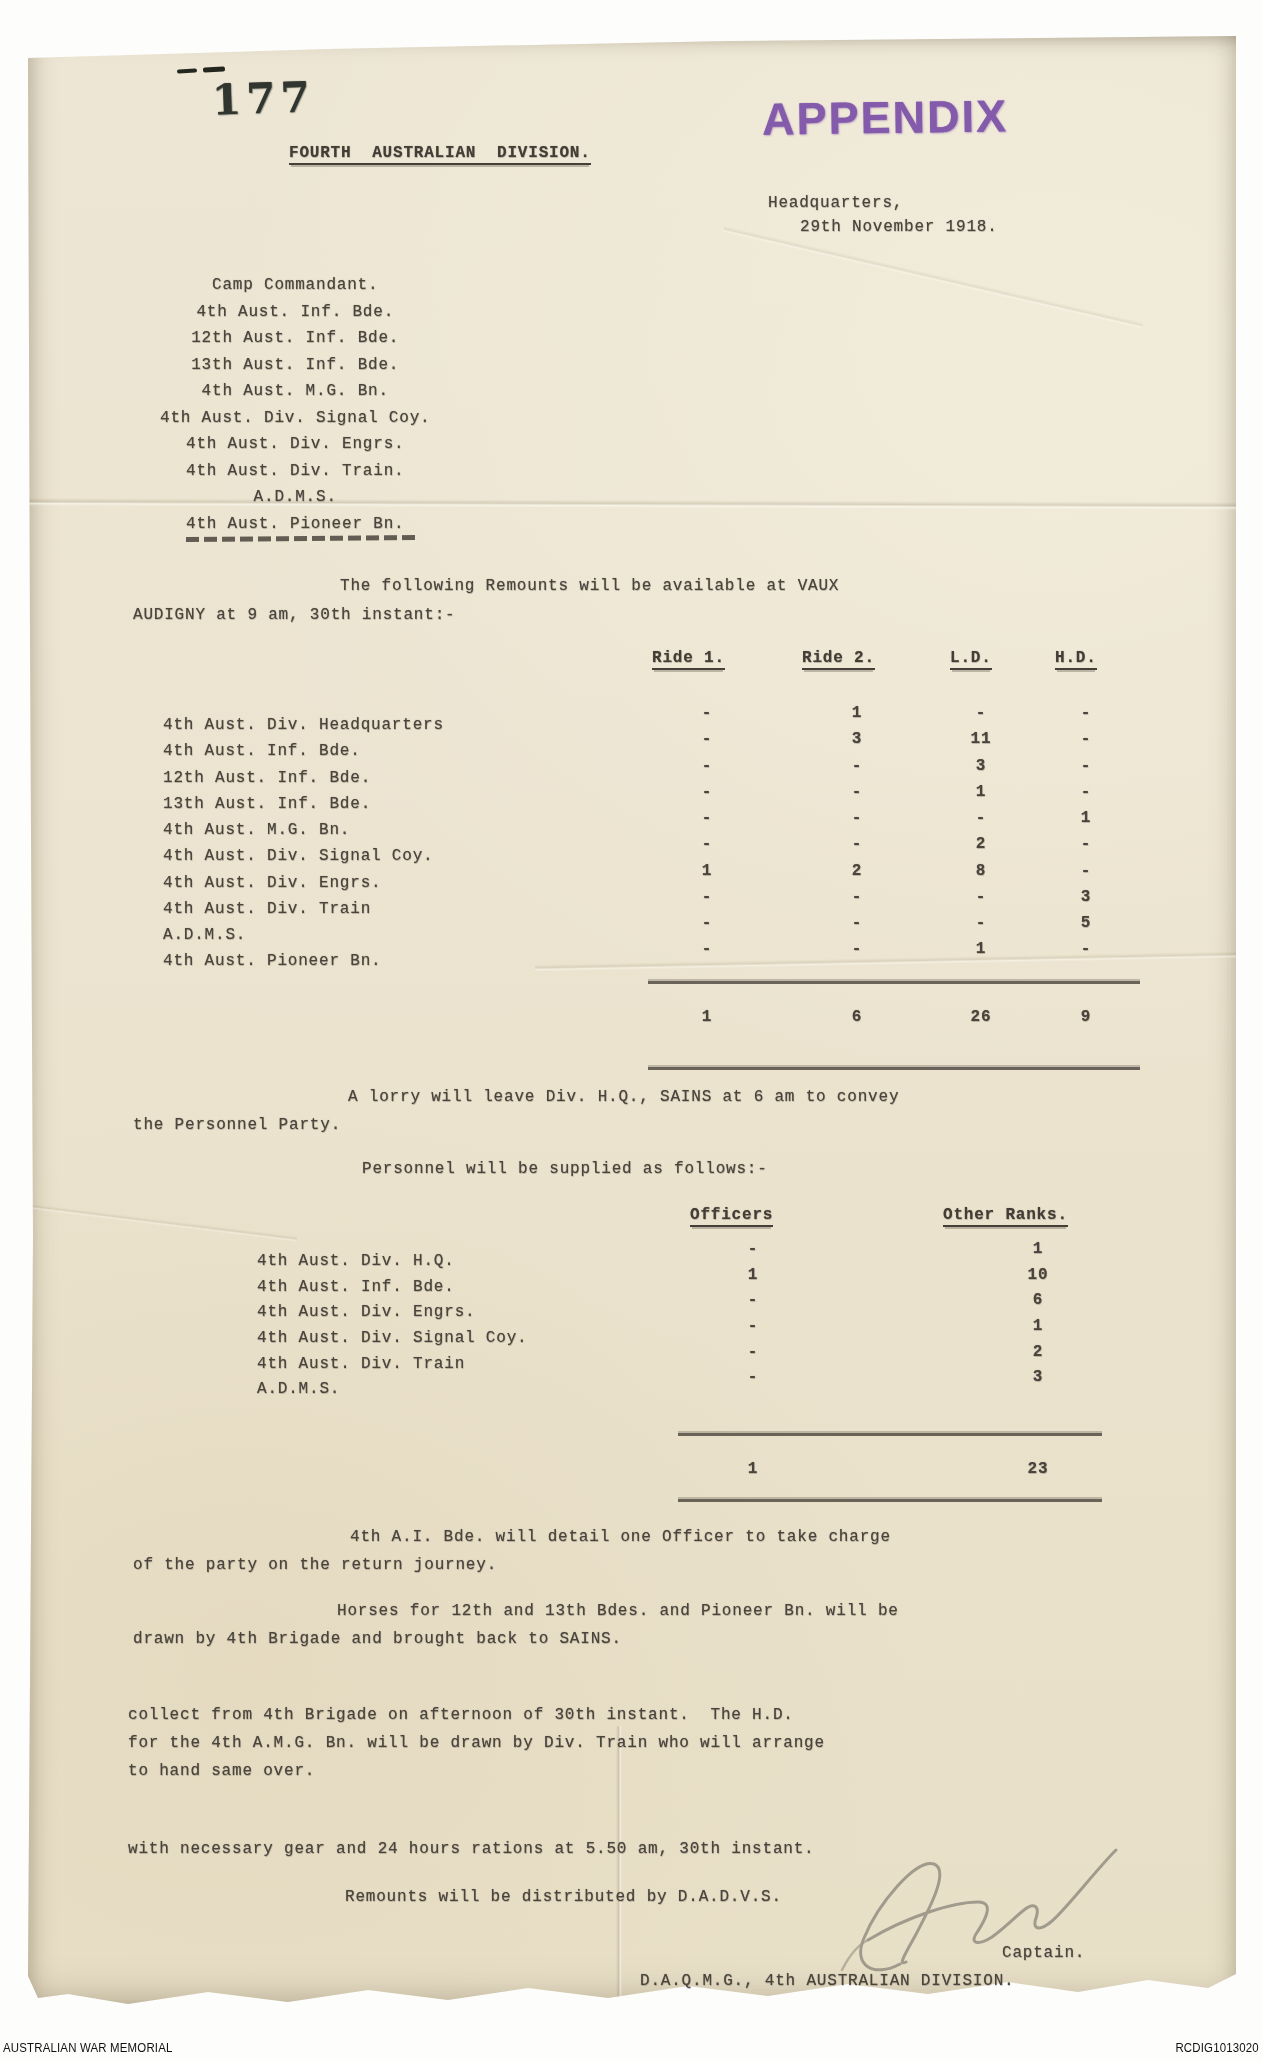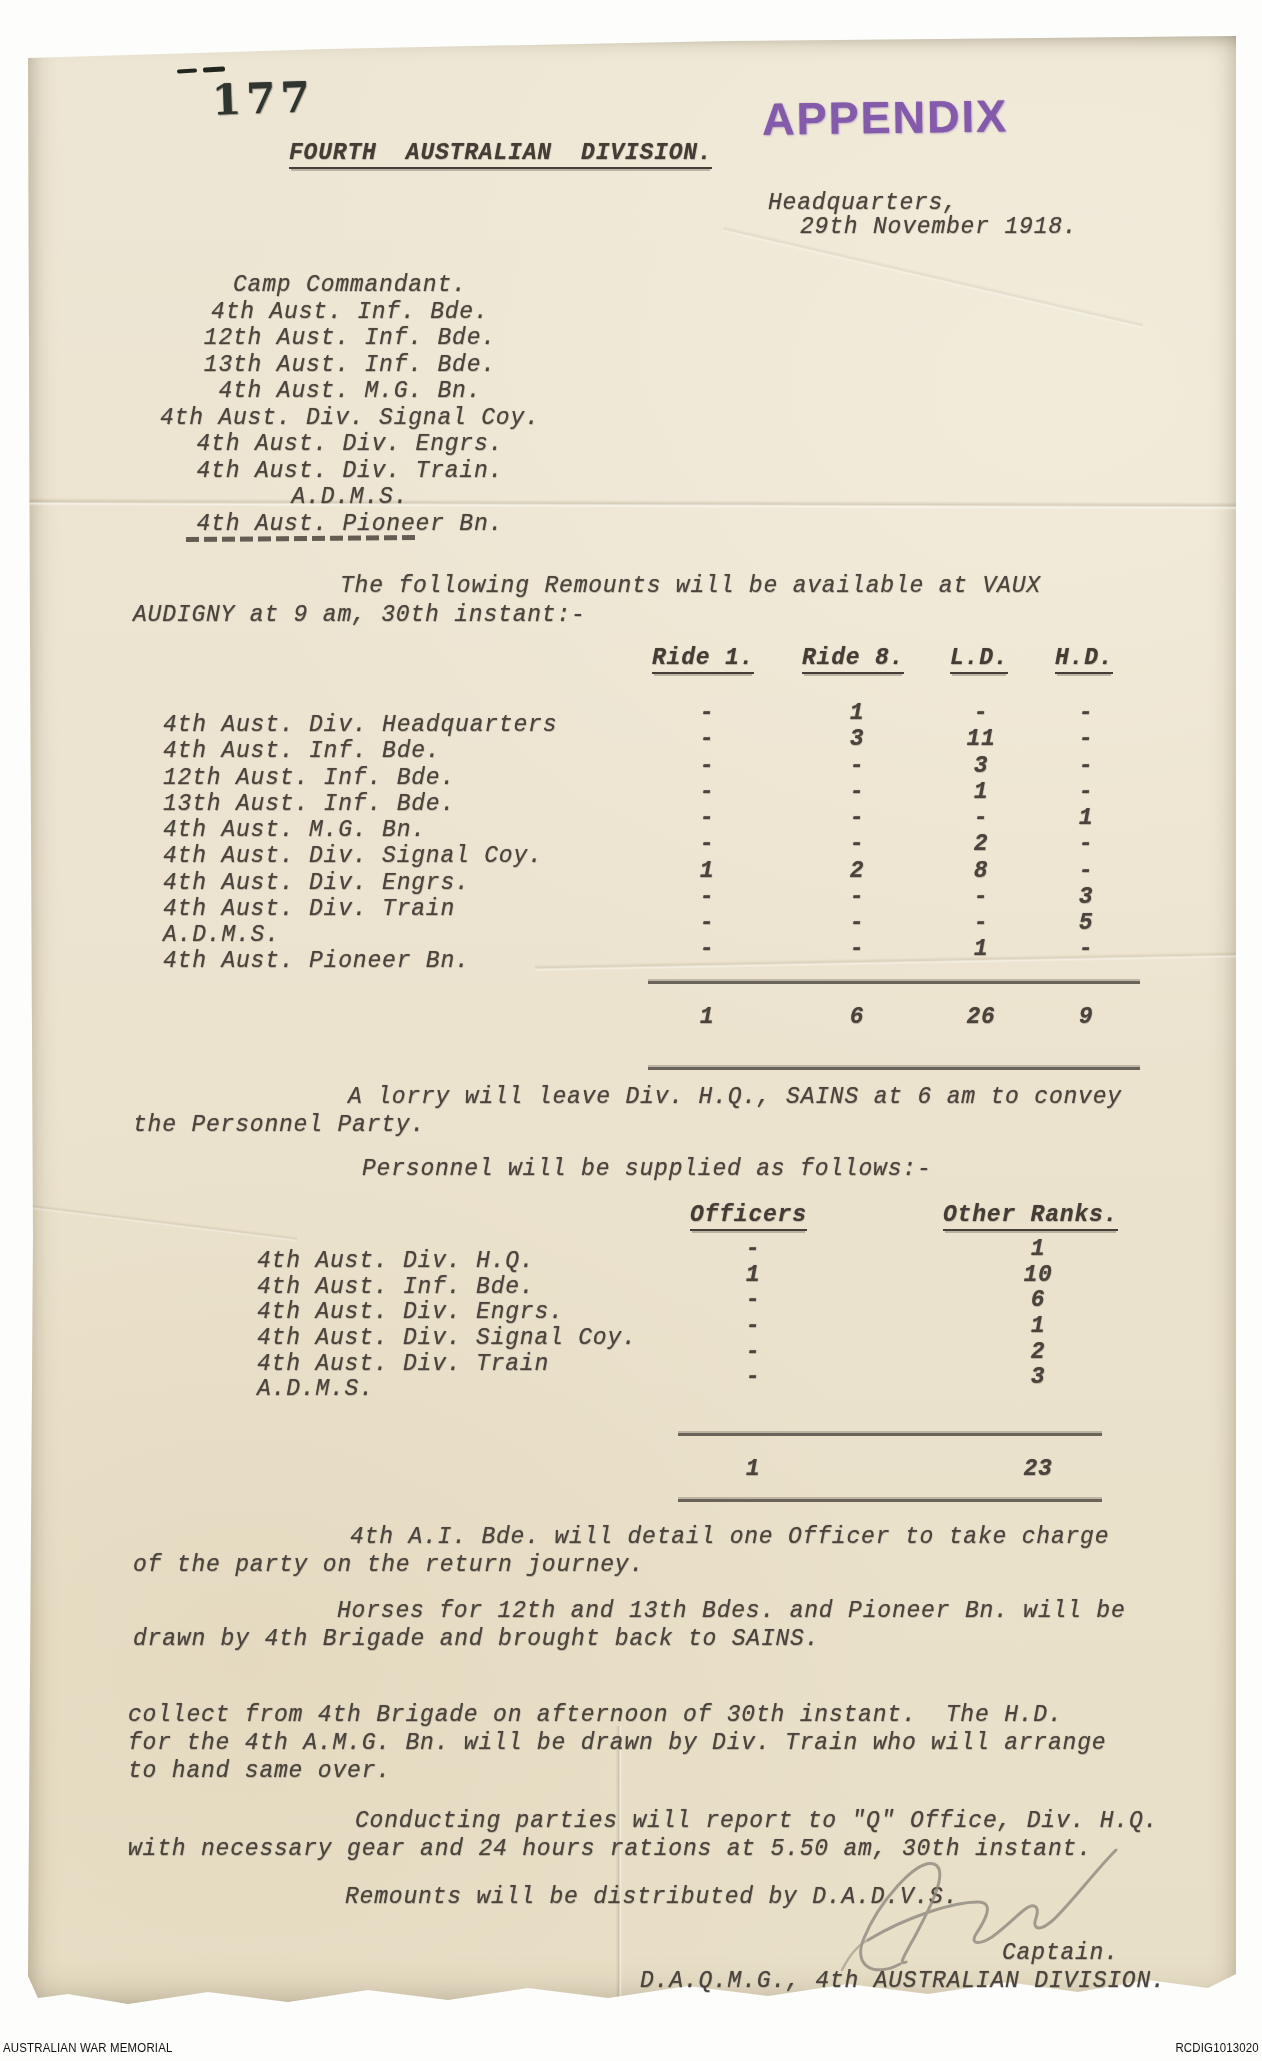--- a/index.html
+++ b/index.html
@@ -27,22 +27,22 @@
     background:linear-gradient(180deg,transparent,rgba(130,115,85,.16) 45%,rgba(255,255,250,.4) 70%,transparent);}
   .crease-3{left:588px;top:1690px;width:6px;height:282px;
     background:linear-gradient(90deg,transparent,rgba(130,115,85,.25) 45%,rgba(255,255,250,.45) 70%,transparent);}
   .crease-4{top:238px;left:690px;width:430px;height:7px;transform:rotate(13deg);
     background:linear-gradient(180deg,transparent,rgba(130,115,85,.12) 45%,rgba(255,255,250,.3) 70%,transparent);}
   .crease-5{top:1182px;left:-30px;width:300px;height:6px;transform:rotate(7deg);
     background:linear-gradient(180deg,transparent,rgba(130,115,85,.14) 45%,rgba(255,255,250,.3) 70%,transparent);}
   
   .content{position:absolute;inset:0;}
   .abs{position:absolute;}
-  .typed{font-size:23px;line-height:26px;letter-spacing:.8px;color:#4a443c;white-space:pre;
-    text-shadow:0 0 1px rgba(74,68,60,.55), .5px .5px 0 rgba(74,68,60,.25);font-style:italic;}
+  .typed{font-size:16px;line-height:26px;letter-spacing:.8px;color:#4a443c;white-space:pre;
+    text-shadow:0 0 1px rgba(74,68,60,.55), .5px .5px 0 rgba(74,68,60,.25);}
   .strong{font-weight:bold;color:#433d35;}
   .und{border-bottom:2px solid #453f37;padding-bottom:1px;
     box-shadow:0 4px 0 -2px rgba(69,63,55,.30);}
   
   .stamp-number{font-family:"DejaVu Serif",serif;font-weight:700;font-size:42px;
     letter-spacing:5px;color:#31352f;transform:rotate(-2deg);
     text-shadow:0 0 1px rgba(40,45,40,.8),1px 1px 1px rgba(40,45,40,.35);}
   .appendix-stamp{font-family:"Liberation Sans",sans-serif;font-weight:700;font-size:45px;
     letter-spacing:2px;color:#7C50A8;opacity:.93;transform:rotate(-.8deg);
     text-shadow:1px 1px 2px rgba(124,80,168,.45),0 0 1px rgba(124,80,168,.8);}
@@ -113,21 +113,21 @@
       <div class="typed" style="height:26.5px;">A.D.M.S.</div>
       <div class="typed" style="height:26.5px;">4th Aust. Pioneer Bn.</div>
     </div>
 
     <div class="dashed-sep" style="left:186px;top:536px;width:230px;"></div>
 
     <div class="abs typed" style="left:340px;top:573px;">The following Remounts will be available at VAUX</div>
     <div class="abs typed" style="left:133px;top:602px;">AUDIGNY at 9 am, 30th instant:-</div>
 
     <div class="abs typed strong" style="left:652px;top:645px;"><span class="und">Ride 1.</span></div>
-    <div class="abs typed strong" style="left:802px;top:645px;"><span class="und">Ride 8.</span></div>
+    <div class="abs typed strong" style="left:802px;top:645px;"><span class="und">Ride 2.</span></div>
     <div class="abs typed strong" style="left:950px;top:645px;"><span class="und">L.D.</span></div>
     <div class="abs typed strong" style="left:1055px;top:645px;text-align:center;"><span class="und">H.D.</span></div>
 
     <div class="t1row typed" style="top:712px">
       <span class="lbl">4th Aust. Div. Headquarters</span>
       <span class="val v1">-</span>
       <span class="val v2">1</span>
       <span class="val v3">-</span>
       <span class="val v4">-</span>
     </div>
@@ -253,21 +253,20 @@
     <div class="abs typed" style="left:350px;top:1524px;">4th A.I. Bde. will detail one Officer to take charge</div>
     <div class="abs typed" style="left:133px;top:1552px;">of the party on the return journey.</div>
 
     <div class="abs typed" style="left:337px;top:1598px;">Horses for 12th and 13th Bdes. and Pioneer Bn. will be</div>
     <div class="abs typed" style="left:133px;top:1626px;">drawn by 4th Brigade and brought back to SAINS.</div>
 
     <div class="abs typed" style="left:128px;top:1702px;">collect from 4th Brigade on afternoon of 30th instant.  The H.D.</div>
     <div class="abs typed" style="left:128px;top:1730px;">for the 4th A.M.G. Bn. will be drawn by Div. Train who will arrange</div>
     <div class="abs typed" style="left:128px;top:1758px;">to hand same over.</div>
 
-    <div class="abs typed" style="left:355px;top:1808px;">Conducting parties will report to "Q" Office, Div. H.Q.</div>
     <div class="abs typed" style="left:128px;top:1836px;">with necessary gear and 24 hours rations at 5.50 am, 30th instant.</div>
 
     <div class="abs typed" style="left:345px;top:1884px;">Remounts will be distributed by D.A.D.V.S.</div>
 
     <svg class="signature" viewBox="0 0 320 130">
       <path d="M88 122 C62 136 40 124 52 96 C66 62 104 16 122 22 C138 28 118 66 102 96 C92 114 86 124 94 120
                M56 98 C96 74 142 60 166 60 C184 60 172 80 164 92 C158 101 166 104 180 95 C194 85 204 74 212 68
                C222 60 228 64 224 76 C220 87 227 90 240 79 C255 66 284 28 304 8" fill="none" stroke="#8d887d" stroke-width="3" stroke-linecap="round"></path>
       <path d="M30 128 C38 112 46 103 56 98" fill="none" stroke="#8d887d" stroke-width="2.5" stroke-linecap="round" opacity=".7"></path>
     </svg>

